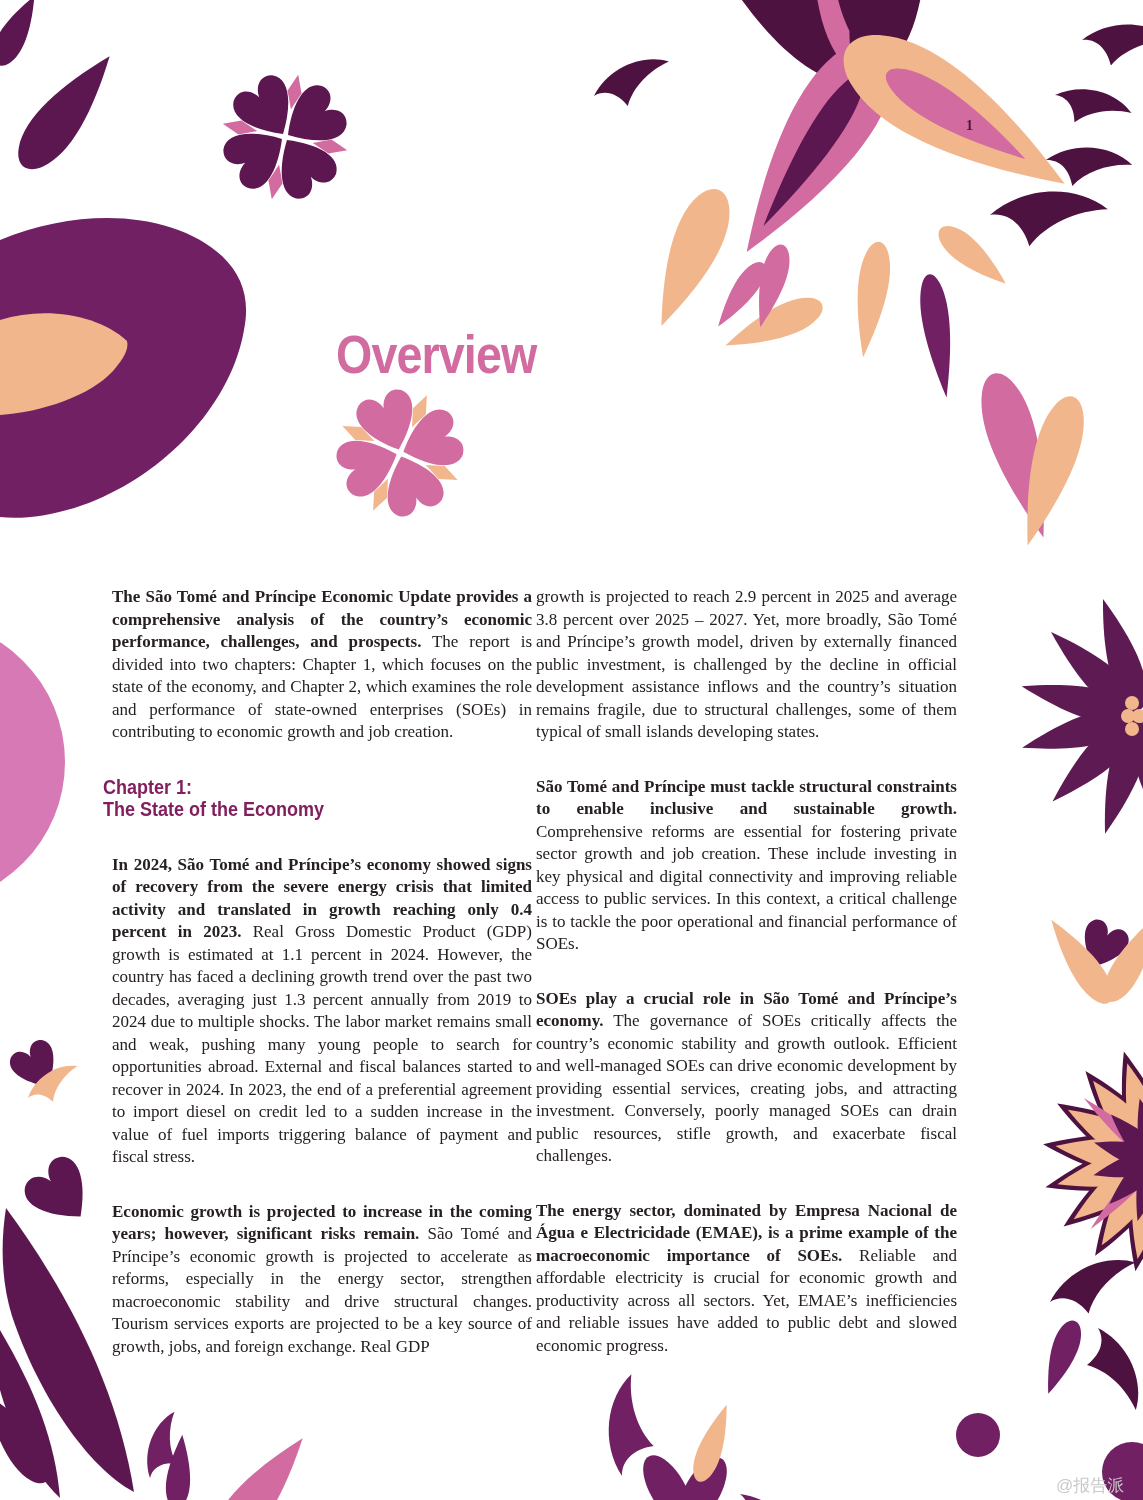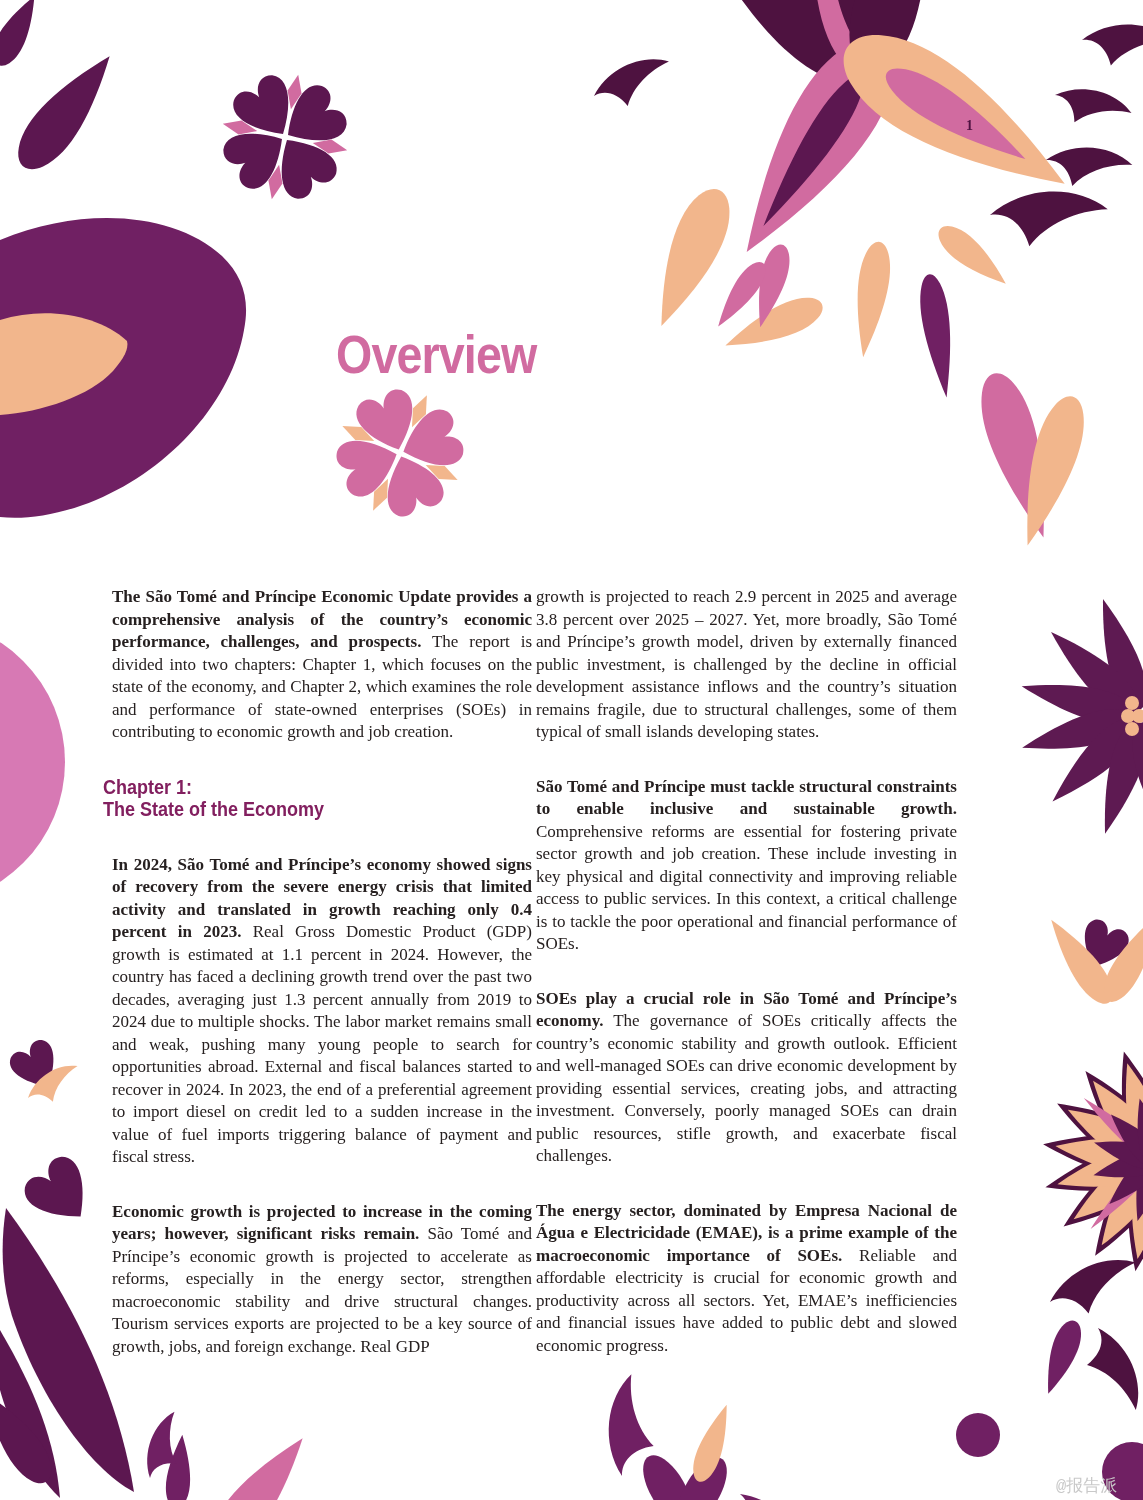--- a/index.html
+++ b/index.html
@@ -33,21 +33,21 @@
   .col-right{left:527px;width:430px}
   .col p{margin:0 0 32px 9px}
   .lead{font-weight:bold}
   .chapter-heading{
     font-family:"Liberation Sans",sans-serif;font-weight:bold;font-size:20px;
     line-height:22px;color:var(--heading_purple);margin:0 0 34px 0;
     transform:scaleX(0.9);transform-origin:left top;text-align:left;
   }
   .watermark{
     position:absolute;left:1056px;top:1474px;z-index:2;
-    font-family:Liberation Mono, monospace;font-size:17px;
+    font-family:Liberation Sans, sans-serif;font-size:17px;
     color:var(--watermark_gray);white-space:nowrap;
   }
 </style>
 </head>
 <body>
 
 <svg class="deco" width="1143" height="1500" viewBox="0 0 1143 1500" xmlns="http://www.w3.org/2000/svg">
   <defs>
     <path id="drop" d="M0,-52 C15,-22 21,4 11,19 C5,28 -5,28 -11,19 C-21,4 -15,-22 0,-52 Z"></path>
     <path id="heartp" d="M0,16 C-13,5 -19,-7 -12,-13 C-6,-17 -1,-12 0,-7 C1,-12 6,-17 12,-13 C19,-7 13,5 0,16 Z"></path>
@@ -223,16 +223,16 @@
   <p><span class="lead">Economic growth is projected to increase in the coming years; however, significant risks remain.</span><span> São Tomé and Príncipe’s economic growth is projected to accelerate as reforms, especially in the energy sector, strengthen macroeconomic stability and drive structural changes. Tourism services exports are projected to be a key source of growth, jobs, and foreign exchange. Real GDP</span></p>
 </div>
 
 <div class="col col-right">
   <p><span class="lead"></span><span>growth is projected to reach 2.9 percent in 2025 and average 3.8 percent over 2025 – 2027. Yet, more broadly, São Tomé and Príncipe’s growth model, driven by externally financed public investment, is challenged by the decline in official development assistance inflows and the country’s situation remains fragile, due to structural challenges, some of them typical of small islands developing states.</span></p>
 
   <p><span class="lead">São Tomé and Príncipe must tackle structural constraints to enable inclusive and sustainable growth.</span><span> Comprehensive reforms are essential for fostering private sector growth and job creation. These include investing in key physical and digital connectivity and improving reliable access to public services. In this context, a critical challenge is to tackle the poor operational and financial performance of SOEs.</span></p>
 
   <p><span class="lead">SOEs play a crucial role in São Tomé and Príncipe’s economy.</span><span> The governance of SOEs critically affects the country’s economic stability and growth outlook. Efficient and well-managed SOEs can drive economic development by providing essential services, creating jobs, and attracting investment. Conversely, poorly managed SOEs can drain public resources, stifle growth, and exacerbate fiscal challenges.</span></p>
 
-  <p><span class="lead">The energy sector, dominated by Empresa Nacional de Água e Electricidade (EMAE), is a prime example of the macroeconomic importance of SOEs.</span><span> Reliable and affordable electricity is crucial for economic growth and productivity across all sectors. Yet, EMAE’s inefficiencies and financial issues have added to public debt and slowed economic progress.</span></p>
+  <p><span class="lead">The energy sector, dominated by Empresa Nacional de Água e Electricidade (EMAE), is a prime example of the macroeconomic importance of SOEs.</span><span> Reliable and affordable electricity is crucial for economic growth and productivity across all sectors. Yet, EMAE’s inefficiencies and reliable issues have added to public debt and slowed economic progress.</span></p>
 </div>
 
 <div class="watermark">@报告派</div>
 
 </body></html>

